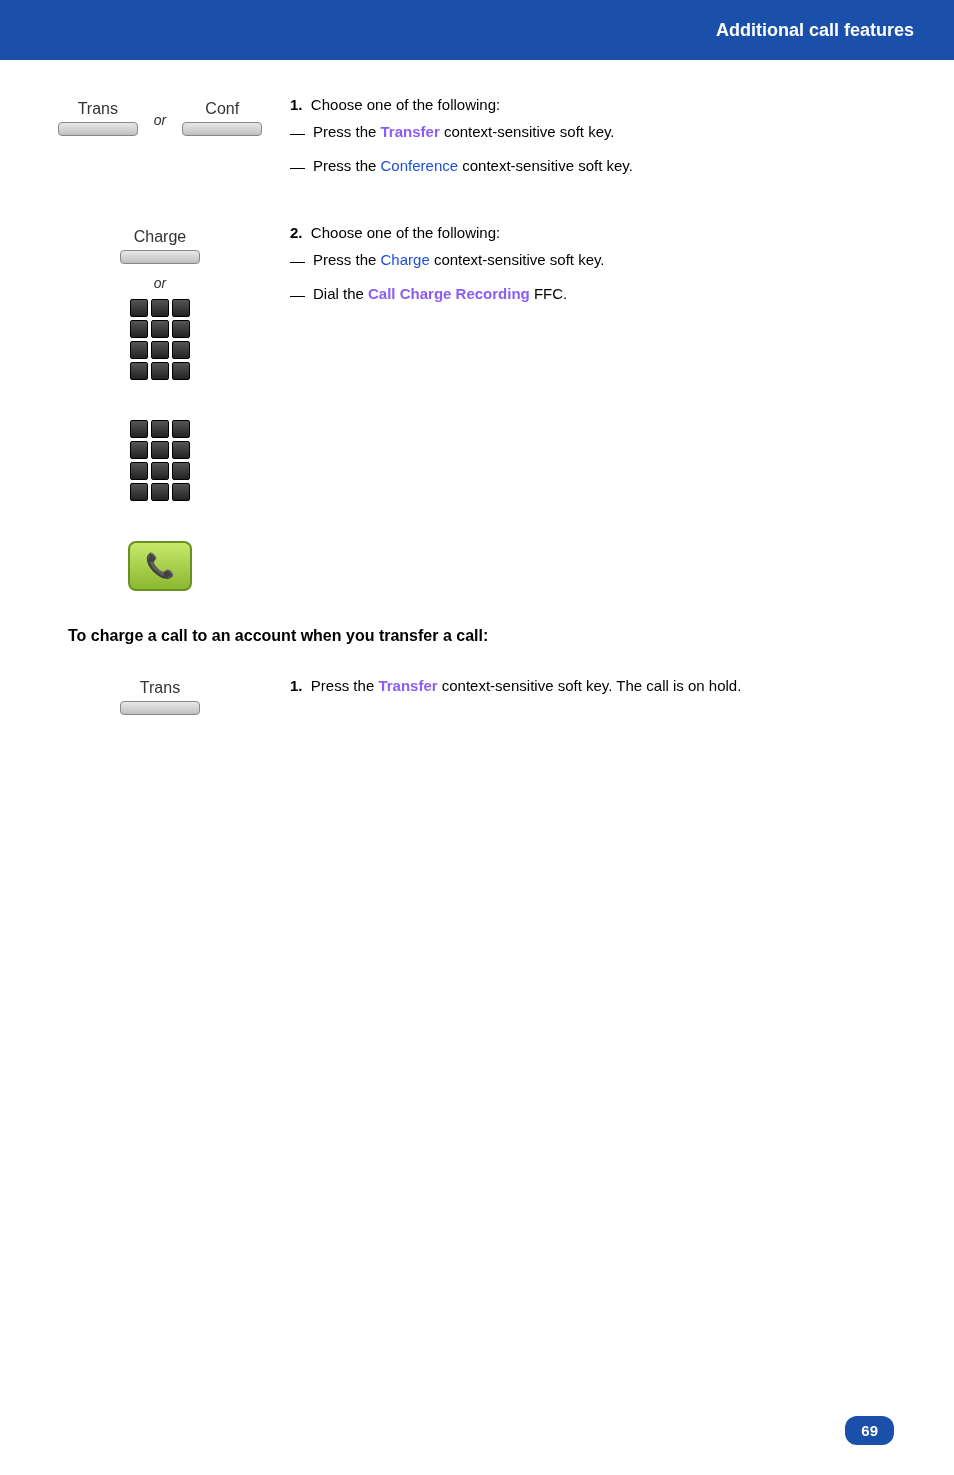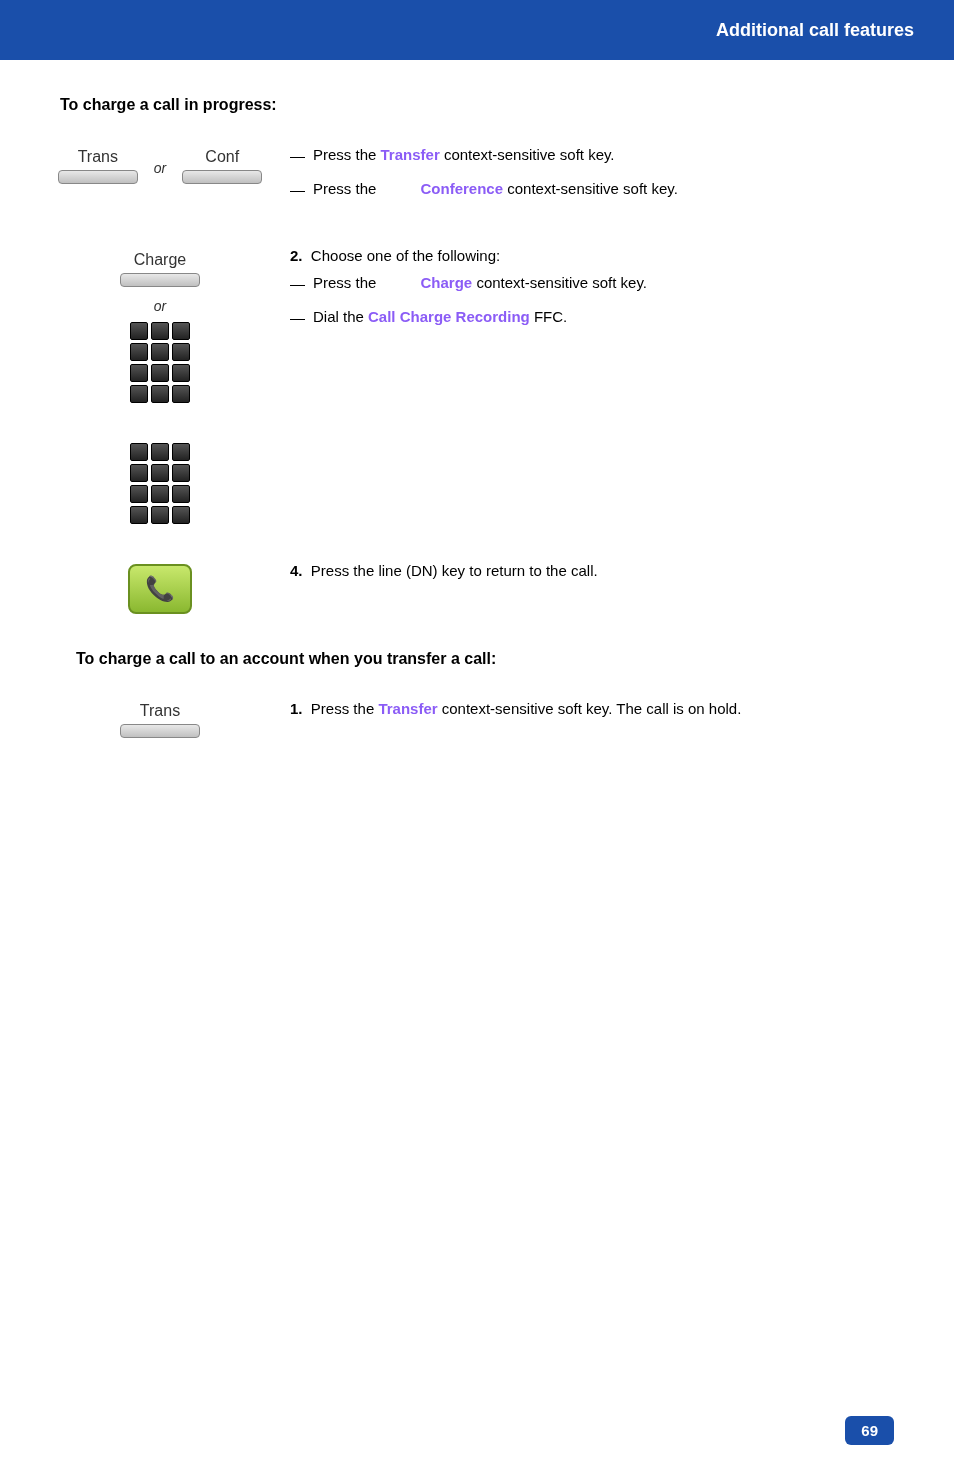--- a/index.html
+++ b/index.html
@@ -143,72 +143,74 @@
       align-items: center;
       justify-content: center;
     }
     .phone-icon {
       font-size: 24px;
       color: #2a5000;
     }
 
     
     .color-blue { color: #8b5cf6; font-weight: bold; }
-    .color-orange { color: #8b5cf6; font-weight: bold; margin-left: 40px; }
+    .color-orange { color: #1d4ed8; font-weight: normal; }
 
     
     .section-divider {
-      margin: 20px 0 30px 16px;
+      margin: 20px 0 30px 8px;
     }
 
     
     .page-number {
       position: absolute;
       bottom: 30px;
       right: 60px;
       background: #1a4faa;
       color: #fff;
       font-weight: bold;
       font-size: 15px;
       padding: 6px 16px;
-      border-radius: 6px;
+      border-radius: 12px;
     }
 
     .step-plain-text {
       font-size: 15px;
       line-height: 1.5;
     }
   </style>
 </head>
 <body>
 
 <div class="header-bar">
   <span class="header-title">Additional call features</span>
 </div>
 
 <div class="content">
 
-  <div class="section-heading">To charge a call in progress:</div>
 
   <div class="step-row">
     <div class="step-image">
 
       <div class="keys-row">
         <div>
           <div class="soft-key-label">Trans</div>
           <div class="soft-key"></div>
         </div>
         <span class="or-text">or</span>
         <div>
           <div class="soft-key-label">Conf</div>
           <div class="soft-key"></div>
         </div>
       </div>
     </div>
     <div class="step-content">
+      <div class="step-number">
+        <strong>1.</strong>&nbsp;&nbsp;<span>Choose one of the following:</span>
+      </div>
       <ul class="bullet-list">
         <li>
           <span class="dash">—</span>
           <span>Press the <span class="color-blue">Transfer</span> context-sensitive soft key.</span>
         </li>
         <li>
           <span class="dash">—</span>
           <span>Press the <span class="color-orange">Conference</span> context-sensitive soft key.</span>
         </li>
       </ul>
@@ -274,25 +276,20 @@
       </div>
     </div>
   </div>
 
   <div class="step-row">
     <div class="step-image">
       <div class="line-key">
         <span class="phone-icon">📞</span>
       </div>
     </div>
-    <div class="step-content">
-      <div class="step-number">
-        <strong>4.</strong>&nbsp;&nbsp;<span class="step-plain-text">Press the line (DN) key to return to the call.</span>
-      </div>
-    </div>
   </div>
 
   <div class="section-heading section-divider">To charge a call to an account when you transfer a call:</div>
 
   <div class="step-row">
     <div class="step-image">
       <div>
         <div class="soft-key-label">Trans</div>
         <div class="soft-key"></div>
       </div>

